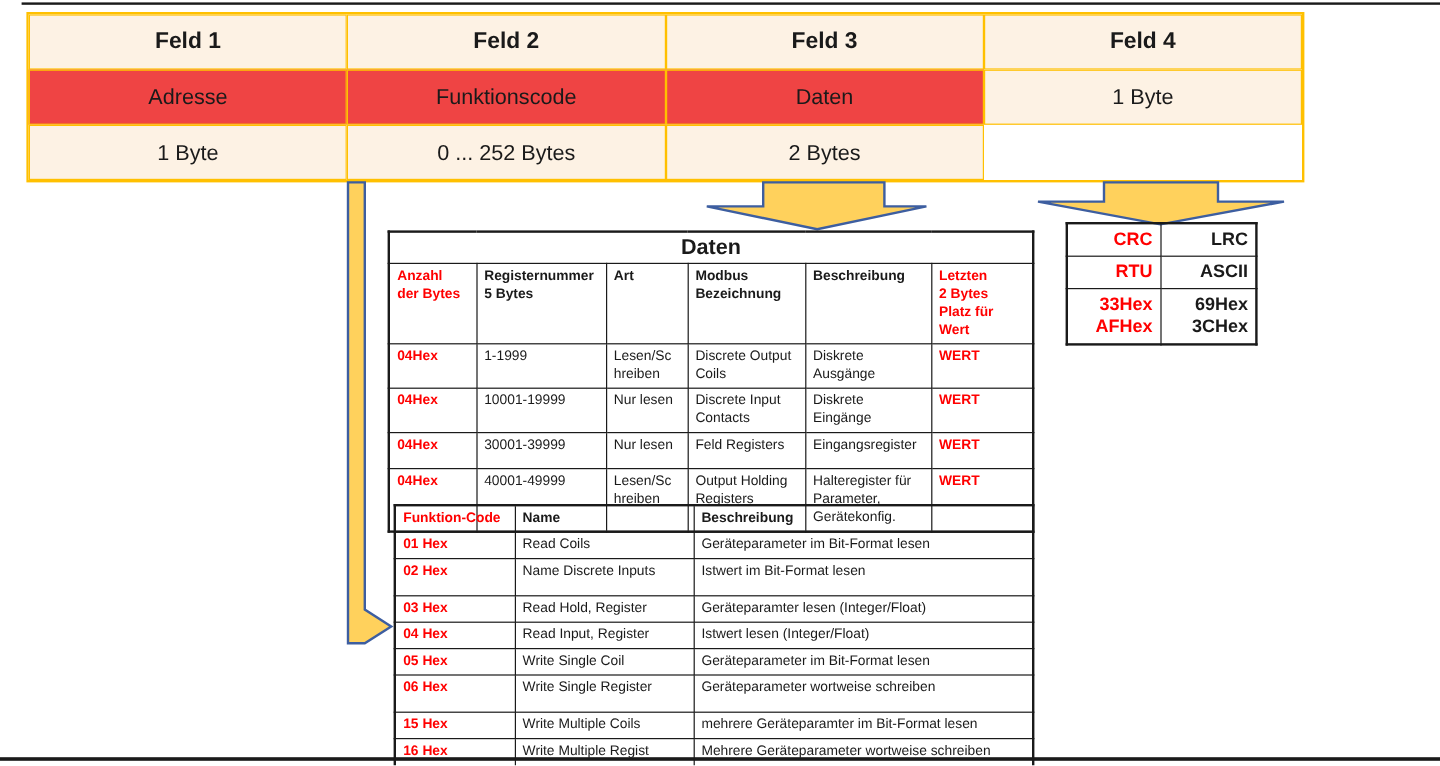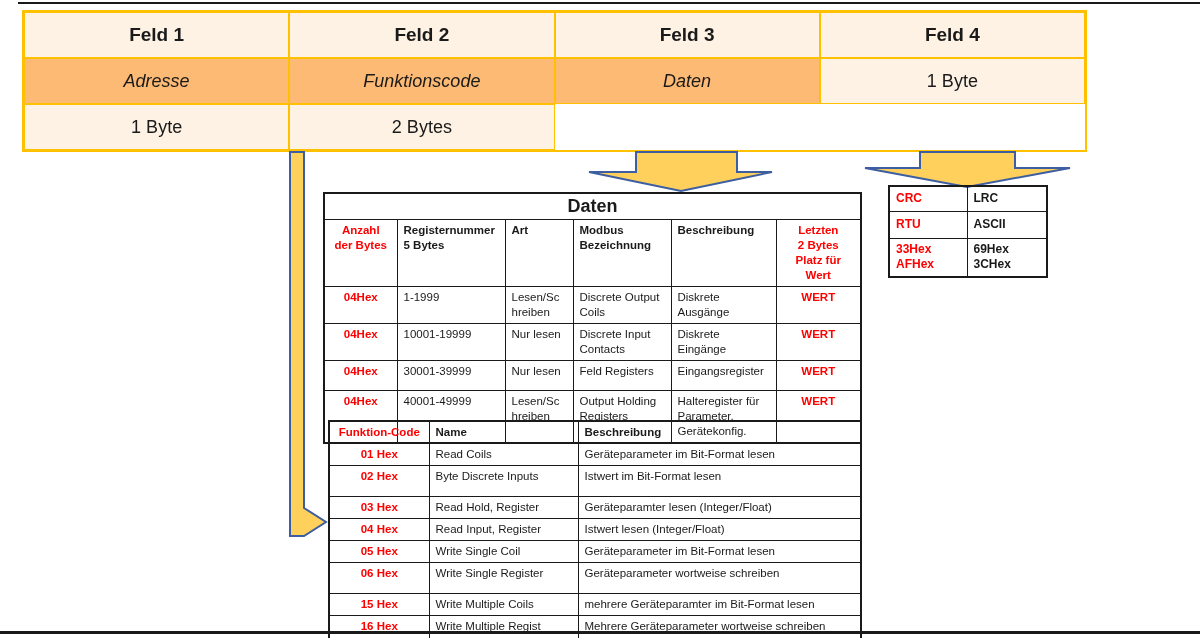--- a/index.html
+++ b/index.html
@@ -15,45 +15,45 @@
   .top-table{
     position:absolute;left:22px;top:10px;width:1065px;height:142px;
     display:grid;grid-template-columns:repeat(4,1fr);grid-template-rows:repeat(3,1fr);
     border:2px solid #FFC000;box-sizing:border-box;
   }
   .top-cell{
     border:1px solid #FFC000;display:flex;align-items:center;justify-content:center;
     font-size:18px;background:#FDF2E4;box-sizing:border-box;
   }
   .top-cell.r0{font-weight:bold;font-size:19px;}
-  .top-cell.r1{background:#fdba74;font-style:italic;}
+  .top-cell.r1{background:#ef4444;}
 
   
   table{border-collapse:collapse;table-layout:fixed;}
   td,th{
     border:1.5px solid #1a1a1a;font-size:11.5px;line-height:1.3;
     padding:3px 6px;vertical-align:top;text-align:left;box-sizing:border-box;
     white-space:pre-line;overflow:hidden;font-weight:normal;
   }
-  .red{color:#FF0000;font-weight:bold;text-align:center;}
+  .red{color:#FF0000;font-weight:bold;}
   .bold{font-weight:bold;}
 
   
   .daten-table{position:absolute;left:323px;top:192px;width:537px;border:2px solid #1a1a1a;}
   .daten-title{
     text-align:center;font-weight:bold;font-size:18px;padding:1px;vertical-align:middle;
     white-space:normal;
   }
 
   
   .func-table{position:absolute;left:328px;top:420px;width:532px;border:2px solid #1a1a1a;}
 
   
   .crc-table{position:absolute;left:888px;top:185px;width:158px;border:2px solid #1a1a1a;}
-  .crc-table td{text-align:left;vertical-align:middle;font-weight:bold;font-size:12px;}
+  .crc-table td{text-align:right;vertical-align:middle;font-weight:bold;font-size:15px;}
 
   
   #arrow-layer{position:absolute;left:0;top:0;width:1200px;height:638px;pointer-events:none;}
   .block-arrow{fill:#FFD15C;stroke:#3D5EA0;stroke-width:2;stroke-linejoin:miter;}
 </style>
 </head>
 <body>
 
 <div class="canvas">
 
@@ -63,20 +63,21 @@
   <div class="top-table">
     <div class="top-cell r0">Feld 1</div>
     <div class="top-cell r0">Feld 2</div>
     <div class="top-cell r0">Feld 3</div>
     <div class="top-cell r0">Feld 4</div>
     <div class="top-cell r1">Adresse</div>
     <div class="top-cell r1">Funktionscode</div>
     <div class="top-cell r1">Daten</div>
     <div class="top-cell r2">1 Byte</div>
     <div class="top-cell r2">1 Byte</div>
+    <div class="top-cell r2">0 ... 252 Bytes</div>
     <div class="top-cell r2">2 Bytes</div>
   </div>
 
   <svg id="arrow-layer" viewBox="0 0 1200 638">
     <polygon class="block-arrow" points="290,152 304,152 304,508 326,522 304,536 290,536"></polygon>
     <polygon class="block-arrow" points="636,152 737,152 737,172 772,172 681,191 589,172 636,172"></polygon>
     <polygon class="block-arrow" points="920,152 1015,152 1015,168 1070,168 967,187 865,168 920,168"></polygon>
   </svg>
 
   <table class="daten-table">
@@ -162,21 +163,21 @@
       <td class="bold">Name</td>
       <td class="bold">Beschreibung</td>
     </tr>
     <tr style="height:21px">
       <td class="red">01 Hex</td>
       <td>Read Coils</td>
       <td>Geräteparameter im Bit-Format lesen</td>
     </tr>
     <tr style="height:31px">
       <td class="red">02 Hex</td>
-      <td>Byte Discrete Inputs</td>
+      <td>Name Discrete Inputs</td>
       <td>Istwert im Bit-Format lesen</td>
     </tr>
     <tr style="height:19px">
       <td class="red">03 Hex</td>
       <td>Read Hold, Register</td>
       <td>Geräteparamter lesen (Integer/Float)</td>
     </tr>
     <tr style="height:21px">
       <td class="red">04 Hex</td>
       <td>Read Input, Register</td>

